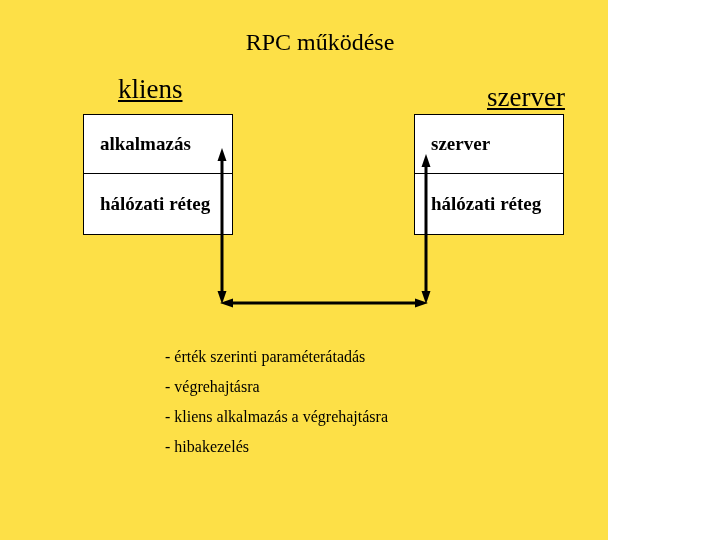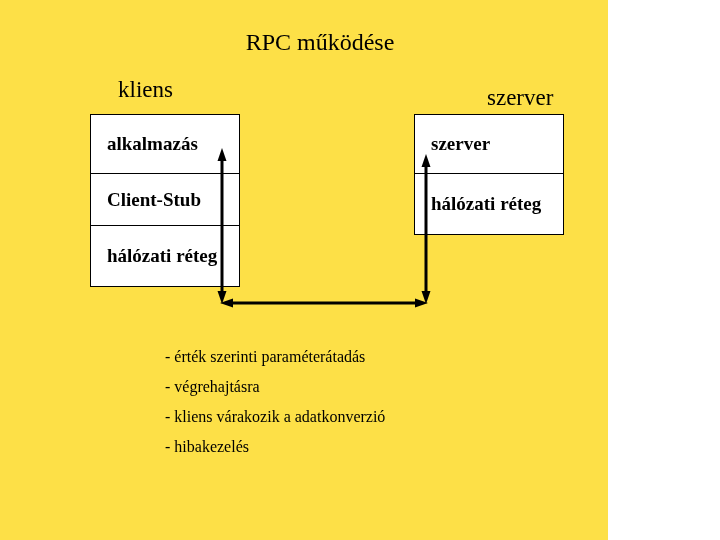--- a/index.html
+++ b/index.html
@@ -21,34 +21,35 @@
     position: absolute;
     left: 0; top: 29px;
     width: 640px;
     text-align: center;
     font-size: 24px;
     line-height: 26px;
     color: #000000;
   }
   .col-label {
     position: absolute;
-    font-size: 23px;
+    font-size: 27px;
     line-height: 25px;
     color: #000000;
+    text-decoration: underline;
   }
   .col-label.kliens { left: 118px; top: 77px; }
   .col-label.szerver { left: 487px; top: 85px; }
   .box {
     position: absolute;
     top: 114px;
     width: 150px;
     border: 1px solid #000000;
     background: #ffffff;
   }
-  .box.client { left: 90px; font-family: Liberation Serif, serif; }
+  .box.client { left: 83px; font-family: Liberation Serif, serif; }
   .box.server { left: 414px; }
   .box .row {
     display: flex;
     align-items: center;
     padding-left: 16px;
     font-size: 19px;
     font-weight: bold;
     border-bottom: 1px solid #000000;
     background: transparent;
   }
@@ -74,21 +75,20 @@
 
 <div class="slide">
 
   <div class="title">RPC működése</div>
 
   <div class="col-label kliens">kliens</div>
   <div class="col-label szerver">szerver</div>
 
   <div class="box client">
     <div class="row r1">alkalmazás</div>
-    <div class="row r2">Client-Stub</div>
     <div class="row r3">hálózati réteg</div>
   </div>
 
   <div class="box server">
     <div class="row r1">szerver</div>
     <div class="row r3">hálózati réteg</div>
   </div>
 
   <svg class="arrows" width="720" height="540" viewBox="0 0 720 540" xmlns="http://www.w3.org/2000/svg">
 
@@ -107,17 +107,17 @@
     <g fill="#000000" stroke="none">
       <line x1="230" y1="303" x2="418" y2="303" stroke="#000000" stroke-width="3"></line>
       <polygon points="220,303 233,298.5 233,307.5"></polygon>
       <polygon points="428,303 415,298.5 415,307.5"></polygon>
     </g>
   </svg>
 
   <div class="notes">
     <div class="note">- érték szerinti paraméterátadás</div>
     <div class="note">- végrehajtásra</div>
-    <div class="note">- kliens várakozik a adatkonverzió</div>
+    <div class="note">- kliens alkalmazás a végrehajtásra</div>
     <div class="note">- hibakezelés</div>
   </div>
 
 </div>
 
 </body></html>

